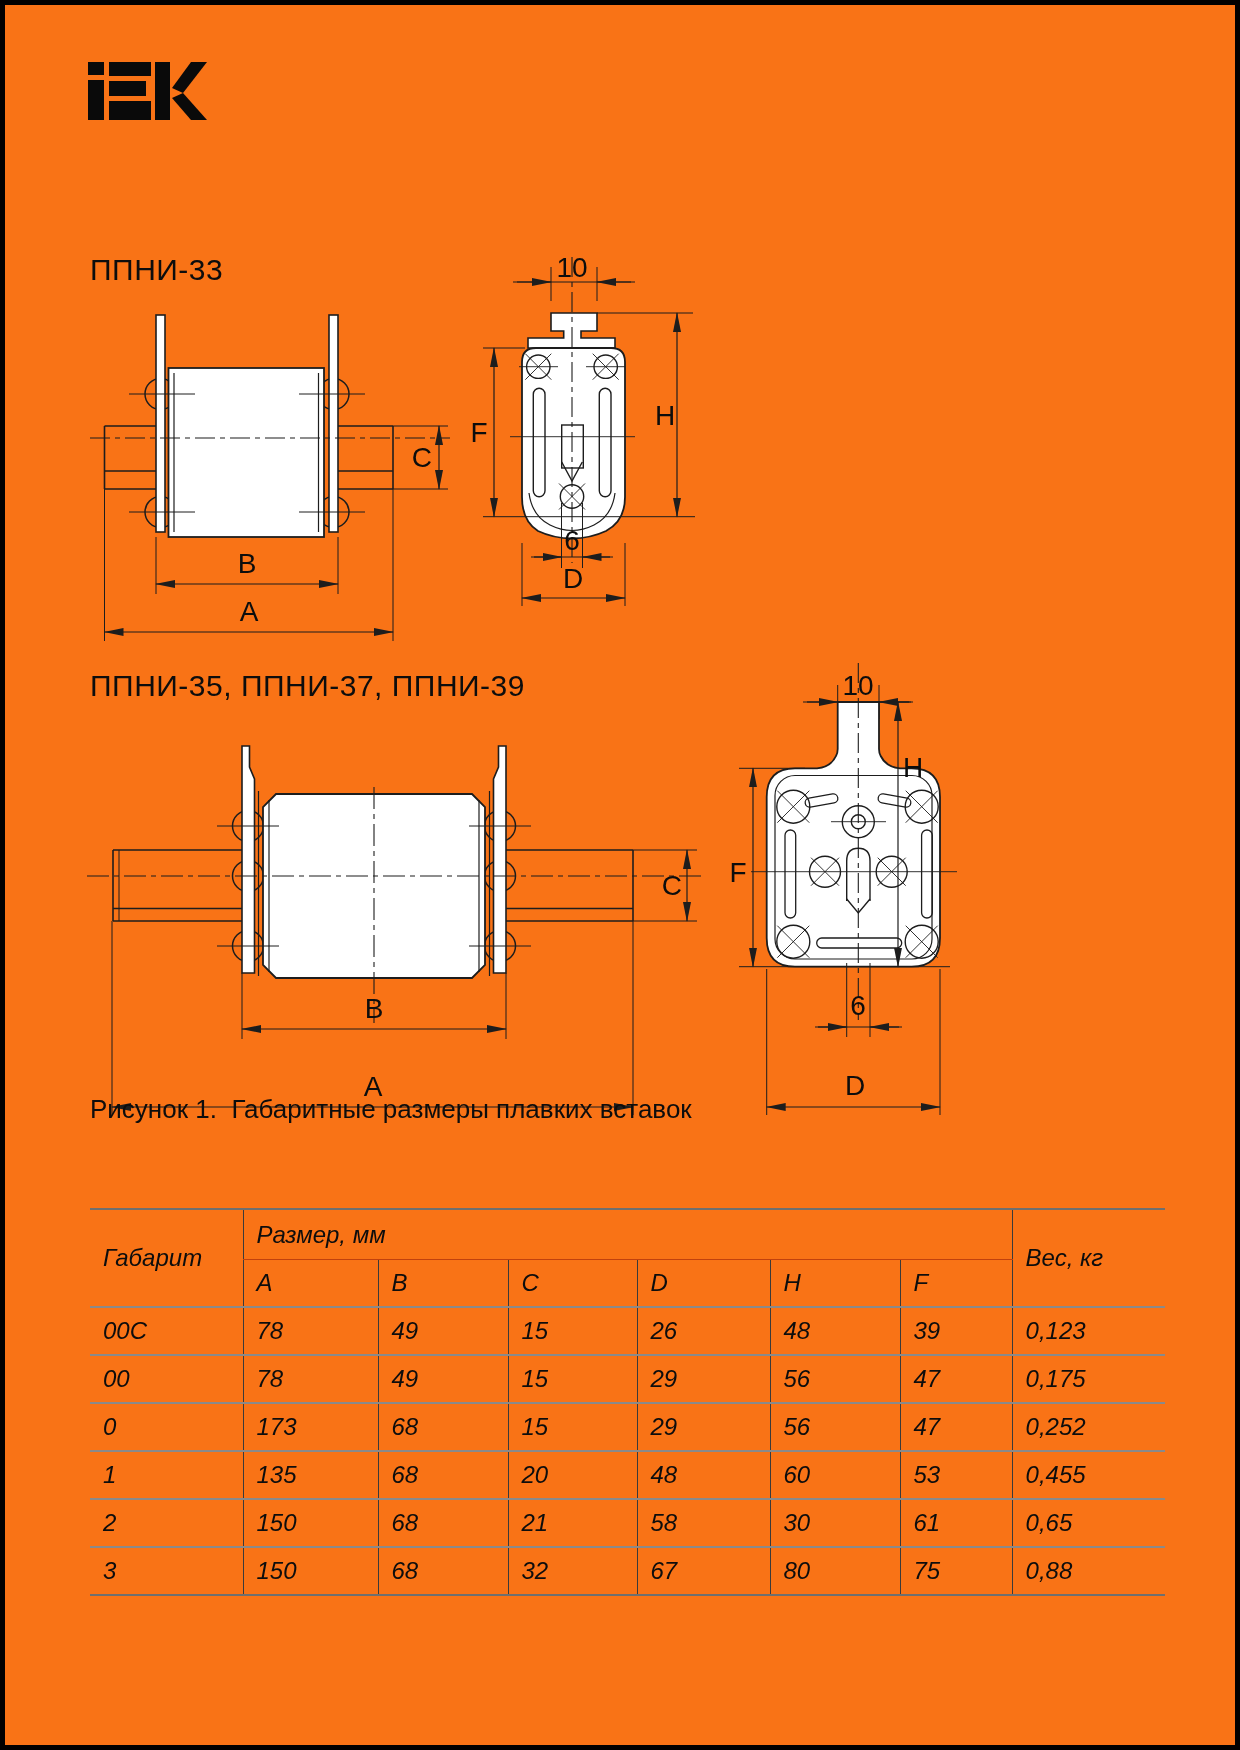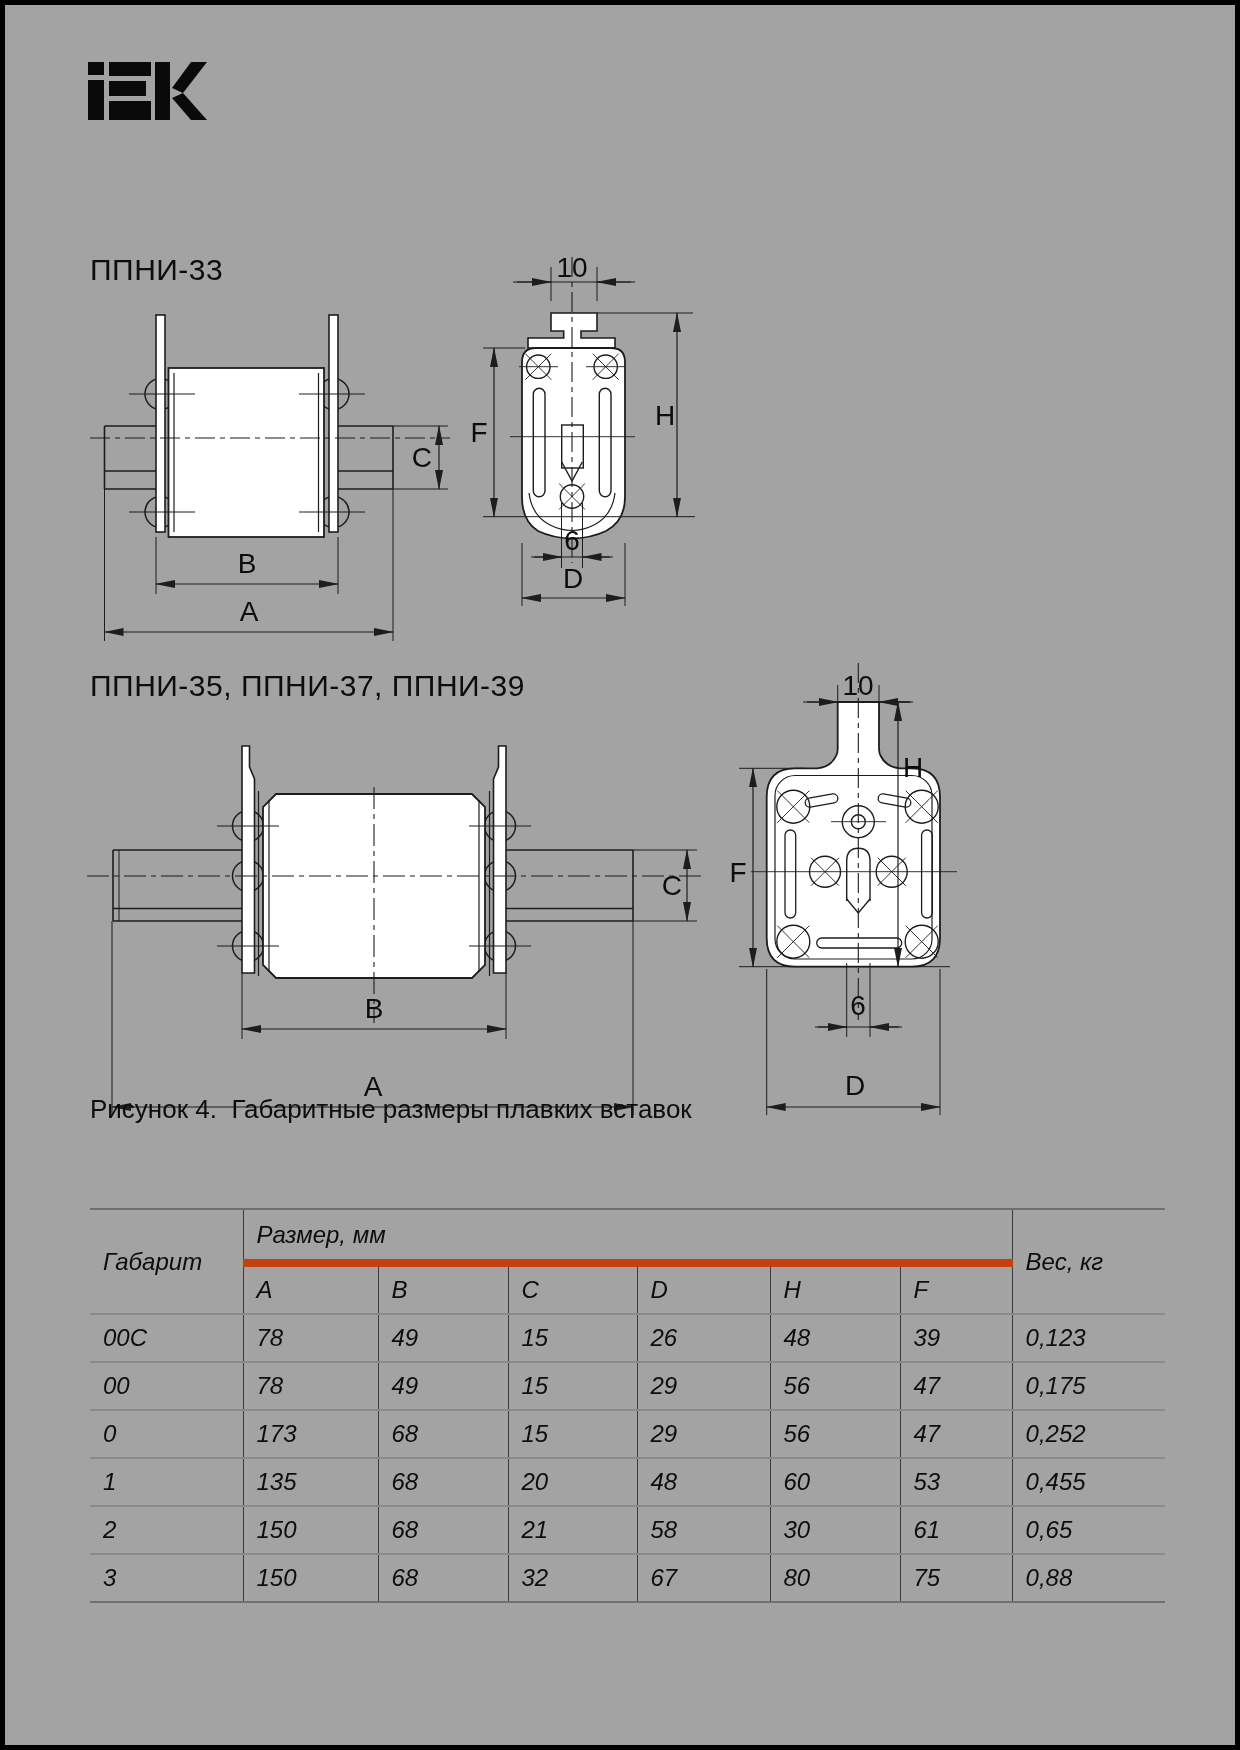--- a/index.html
+++ b/index.html
@@ -1,19 +1,19 @@
 <!DOCTYPE html>
 <html><head>
 <meta charset="utf-8">
 <style>
   html,body{margin:0;padding:0;background:#e8e8e8;}
   .page{
     position:relative;
     width:1240px;height:1750px;
-    background:#a3a3a3;
+    background:#f97316;
     border:5px solid #000;
     box-sizing:border-box;
     font-family:"Liberation Sans", sans-serif;
     color:#111;
     overflow:hidden;
   }
   .abs{position:absolute;}
   .fig-title{
     font-size:30px;
     font-weight:400;
@@ -46,21 +46,21 @@
     font-weight:400;
     text-align:left;
     vertical-align:middle;
     padding:0 0 0 13px;
     border-left:1.5px solid #3a3a3a;
   }
   table.dims .no-l{border-left:none;}
   table.dims tr.h1 th{height:49px;}
   table.dims tr.h2 th{height:46px;}
   table.dims tr.dr td{height:46px;border-top:2px solid #8a8a8a;}
-  table.dims th.size-group{border-bottom:8px solid #c2410c;}
+  table.dims th.size-group{border-bottom:1px solid #c2410c;}
 </style>
 </head>
 <body>
 
 <div class="page">
 
   <svg class="abs" style="left:83px;top:55px;" width="120" height="62" viewBox="0 0 120 62" role="img">
     <g fill="#0a0a0a">
       <rect x="0" y="2" width="16" height="13"></rect>
       <rect x="0" y="20" width="16" height="40"></rect>
@@ -336,21 +336,21 @@
       <line x1="935" y1="964" x2="935" y2="1110" stroke-width="1"></line>
       <line x1="761.7" y1="1102" x2="935" y2="1102" stroke-width="1.2" marker-start="url(#ah2)" marker-end="url(#ah2)"></line>
     </g>
     <text x="853" y="690" text-anchor="middle">10</text>
     <text x="733" y="877" text-anchor="middle">F</text>
     <text x="908" y="772" text-anchor="middle">H</text>
     <text x="853" y="1010" text-anchor="middle">6</text>
     <text x="850" y="1090" text-anchor="middle">D</text>
   </svg>
 
-  <div class="abs caption" style="left:85px;top:1089px;">Рисунок 4.  Габаритные размеры плавких вставок</div>
+  <div class="abs caption" style="left:85px;top:1089px;">Рисунок 1.  Габаритные размеры плавких вставок</div>
 
   <table class="dims abs" style="left:85px;top:1203px;">
     <colgroup>
       <col style="width:153px">
         <col style="width:135px">
         <col style="width:130px">
         <col style="width:129px">
       <col style="width:133px">
         <col style="width:130px">
         <col style="width:112px">

